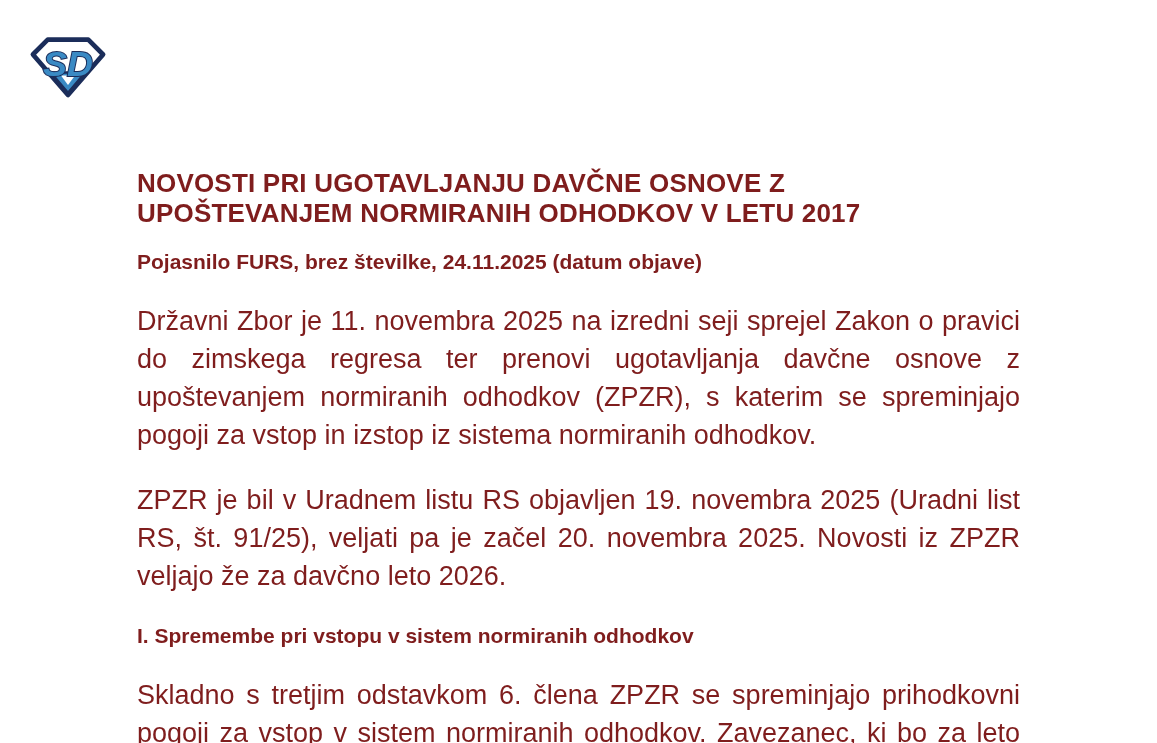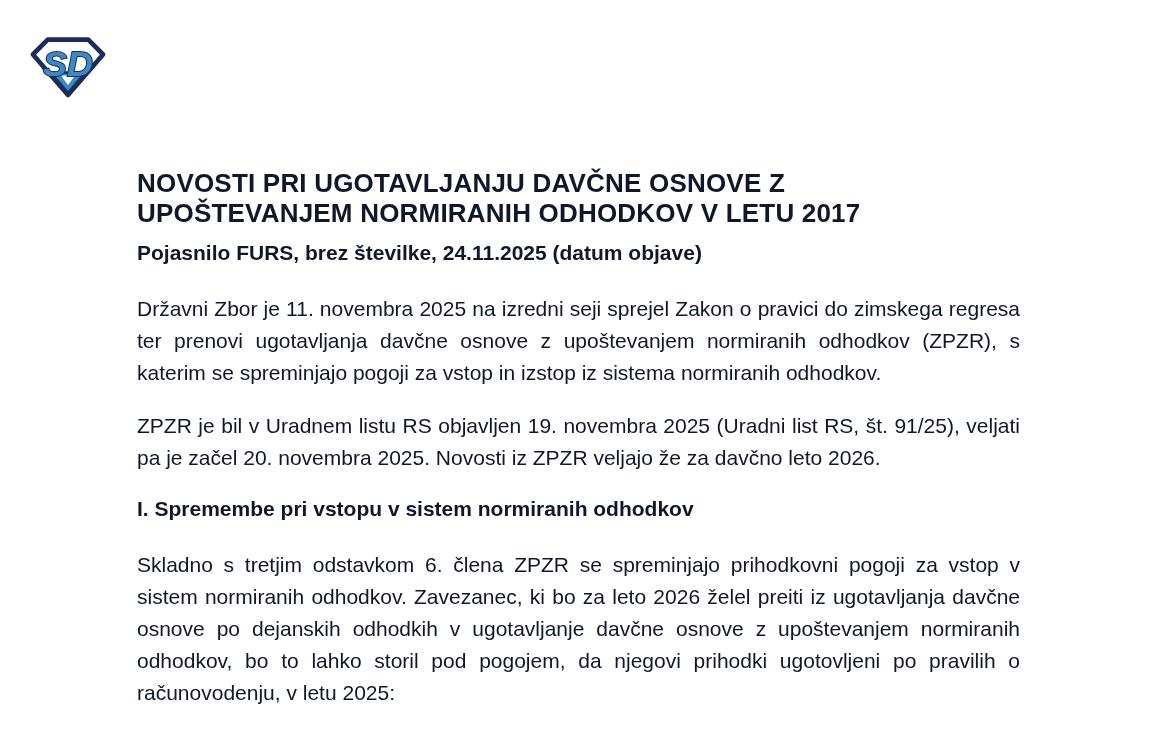--- a/index.html
+++ b/index.html
@@ -4,21 +4,21 @@
 <style>
   * { box-sizing: border-box; }
   html, body { margin: 0; padding: 0; background: #ffffff; }
   .page {
     position: relative;
     width: 1157px;
     height: 743px;
     background: #ffffff;
     overflow: hidden;
     font-family: "Liberation Sans", sans-serif;
-    color: #0f172a;
+    color: #7f1d1d;
   }
   .logo {
     position: absolute;
     left: 29px;
     top: 35px;
     width: 78px;
     height: 64px;
   }
   .content {
     position: absolute;
@@ -28,29 +28,29 @@
   }
   .doc-title {
     margin: 168px 0 0 0;
     font-size: 26px;
     font-weight: bold;
     line-height: 30px;
     text-align: left;
     letter-spacing: 0.2px;
   }
   .subtitle {
-    margin-top: 11px;
+    margin-top: 20px;
     font-size: 21px;
     font-weight: bold;
     line-height: 28px;
   }
   .para {
     margin-top: 26px;
-    font-size: 21px;
-    line-height: 32px;
+    font-size: 27px;
+    line-height: 38px;
     text-align: justify;
     text-align-last: left;
   }
   .para.p2 { margin-top: 15px; }
   .section-heading {
     margin-top: 16px;
     font-size: 21px;
     font-weight: bold;
     line-height: 28px;
   }

